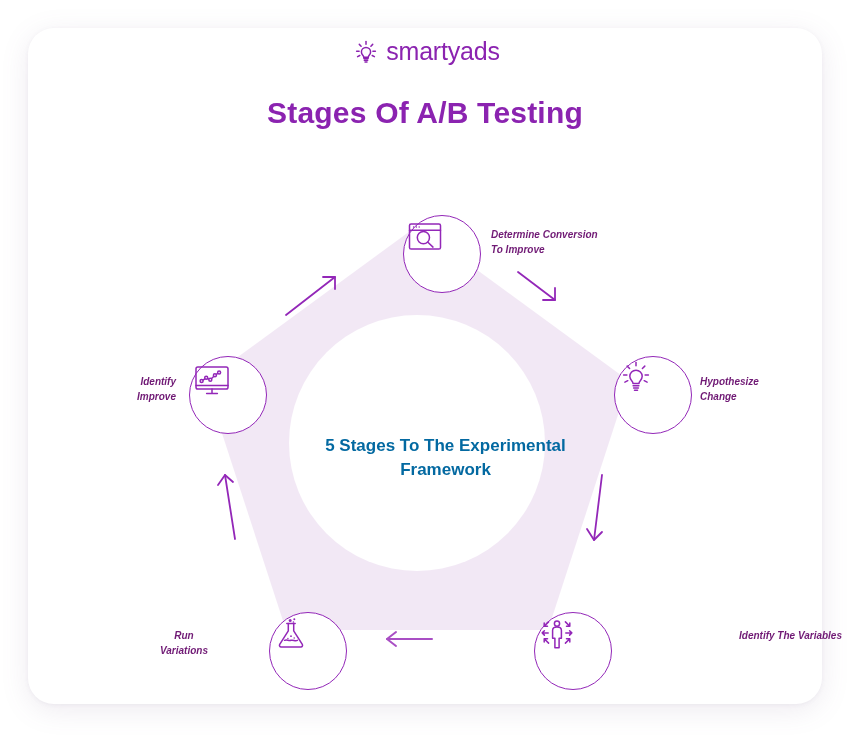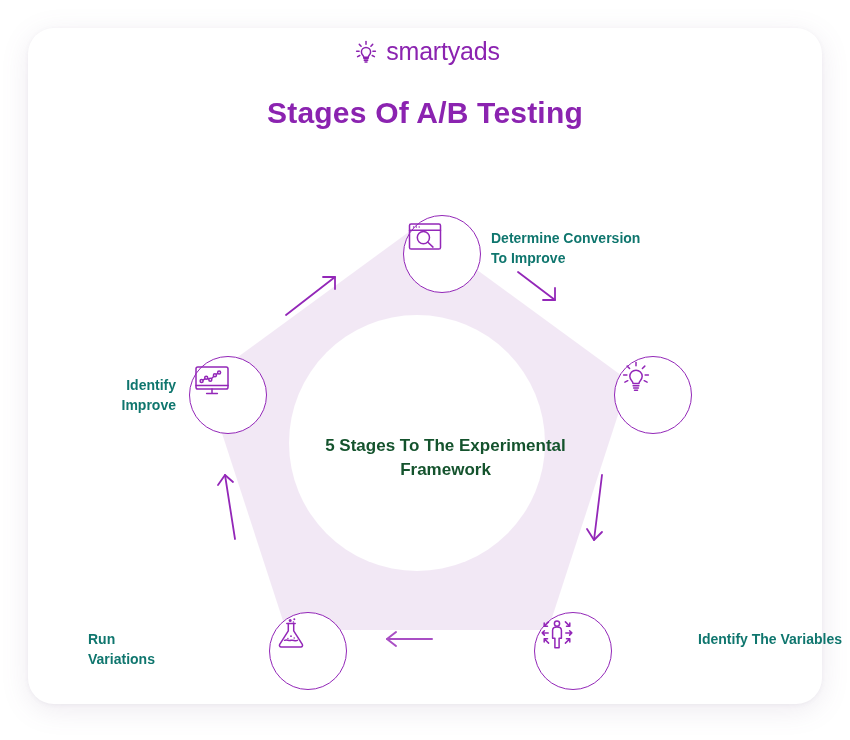--- a/index.html
+++ b/index.html
@@ -84,21 +84,21 @@
   }
 
   .center-text {
     position: absolute;
     left: 290px;
     top: 406px;
     width: 255px;
     text-align: center;
     font-size: 17px;
     font-weight: bold;
-    color: #14532d;
+    color: #0369a1;
     line-height: 1.42;
   }
 
   
   .node {
     position: absolute;
     width: 78px;
     height: 78px;
     border-radius: 50%;
     background: #ffffff;
@@ -111,29 +111,30 @@
   .node svg { display: block; }
 
   .node-top   { left: 375px; top: 187px; }
   .node-right { left: 586px; top: 328px; }
   .node-br    { left: 506px; top: 584px; }
   .node-bl    { left: 241px; top: 584px; }
   .node-left  { left: 161px; top: 328px; }
 
   .label {
     position: absolute;
-    font-size: 14px;
+    font-size: 10px;
     font-weight: bold;
-    color: #0f766e;
+    color: #701a75;
     line-height: 1.45;
+    font-style: italic;
   }
   .label-top   { left: 463px; top: 200px; text-align: left; width: 220px; }
   .label-right { left: 672px; top: 347px; text-align: left; width: 150px; }
   .label-br    { left: 594px; top: 601px; text-align: right; width: 220px; }
-  .label-bl    { left: 60px;  top: 601px; text-align: left; width: 174px; }
+  .label-bl    { left: 69px;  top: 601px; text-align: center; width: 174px; }
   .label-left  { left: 36px;  top: 347px; text-align: right; width: 112px; }
   .label span { display: block; }
 </style>
 </head>
 <body>
 
 <div id="stage">
   <div class="card"></div>
 
   <div class="logo" style="left:28px;">
@@ -223,20 +224,24 @@
         <svg width="42" height="42" viewBox="0 0 42 42" fill="none" stroke="#9327B8" stroke-width="1.5" stroke-linecap="round" stroke-linejoin="round">
           <path d="M21 13.2c3.5 0 6.2 2.7 6.2 6 0 2.3-1.2 3.8-2.1 4.9-.7.8-1.1 1.4-1.1 2.3h-6c0-.9-.4-1.5-1.1-2.3-.9-1.1-2.1-2.6-2.1-4.9 0-3.3 2.7-6 6.2-6z"></path>
           <path d="M18.1 28.8h5.8M18.6 31.1h4.8M19.5 33.3h3"></path>
           <path d="M21 5.4v3.4"></path>
           <path d="M12.2 9.1l2.4 2.4M29.8 9.1l-2.4 2.4"></path>
           <path d="M8.6 18.1h3.3M30.1 18.1h3.3"></path>
           <path d="M9.9 25.2l2.9-1.5M32.1 25.2l-2.9-1.5"></path>
         </svg>
       </span>
     </div>
+    <div class="label label-right">
+      <span>Hypothesize</span>
+      <span>Change</span>
+    </div>
 
     <div class="node node-br">
       <span>
         <svg width="44" height="44" viewBox="0 0 44 44" fill="none" stroke="#9327B8" stroke-width="1.5" stroke-linecap="round" stroke-linejoin="round">
           <circle cx="22" cy="10.6" r="2.6"></circle>
           <path d="M17.6 17.2c0-2 1.4-3.2 4.4-3.2s4.4 1.2 4.4 3.2v8.1h-2.3v9.4h-4.2v-9.4h-2.3z"></path>
           <path d="M13.6 8.9L9.2 13.3M9.2 13.3v-3.3M9.2 13.3h3.3"></path>
           <path d="M30.4 8.9l4.4 4.4M34.8 13.3v-3.3M34.8 13.3h-3.3"></path>
           <path d="M13.6 30.1l-4.4-4.4M9.2 25.7v3.3M9.2 25.7h3.3"></path>
           <path d="M30.4 30.1l4.4-4.4M34.8 25.7v3.3M34.8 25.7h-3.3"></path>

